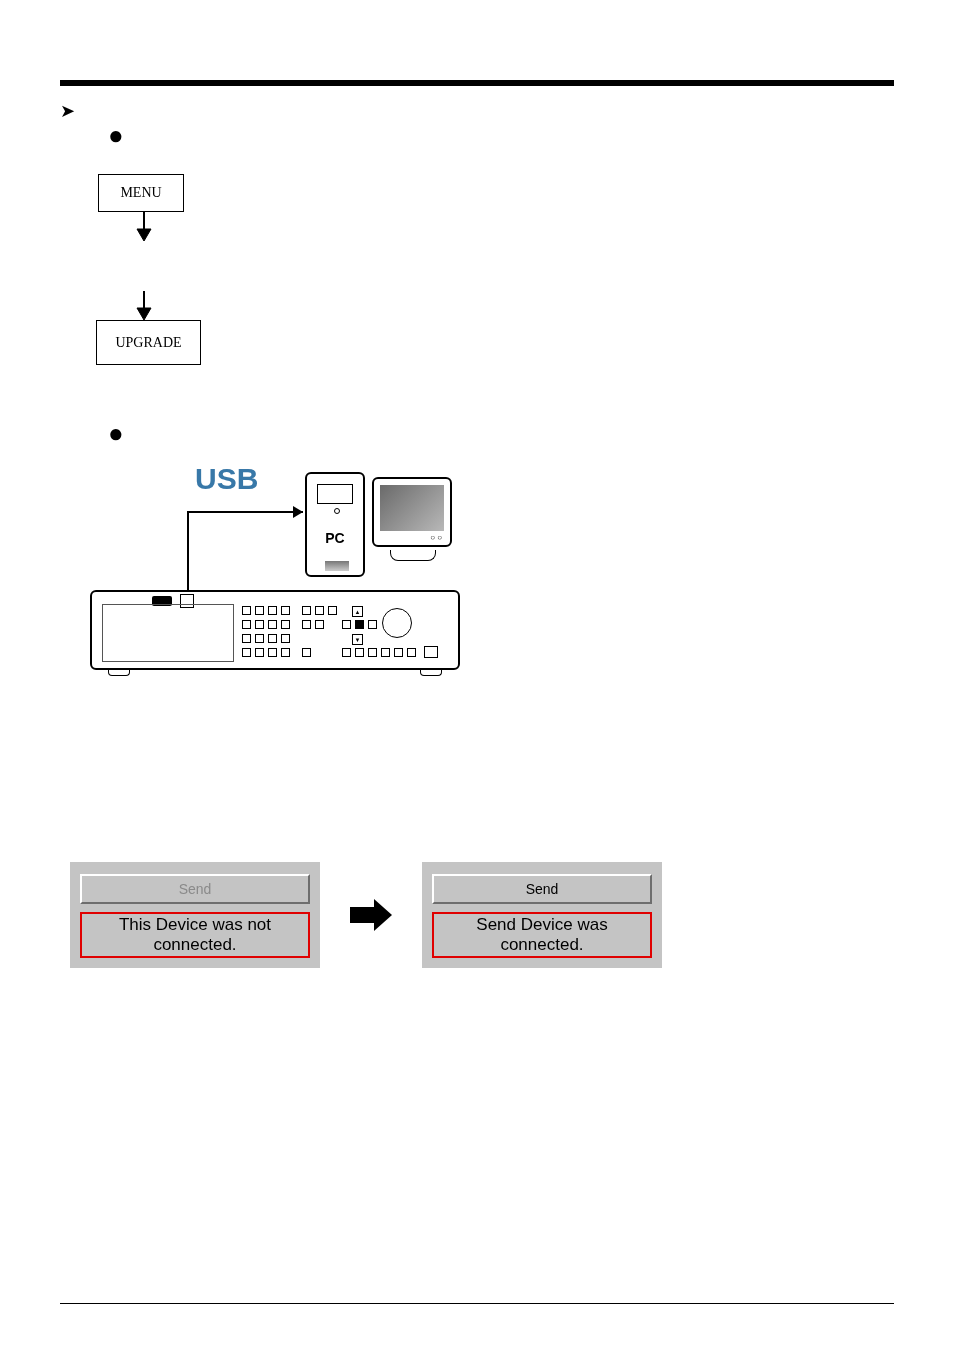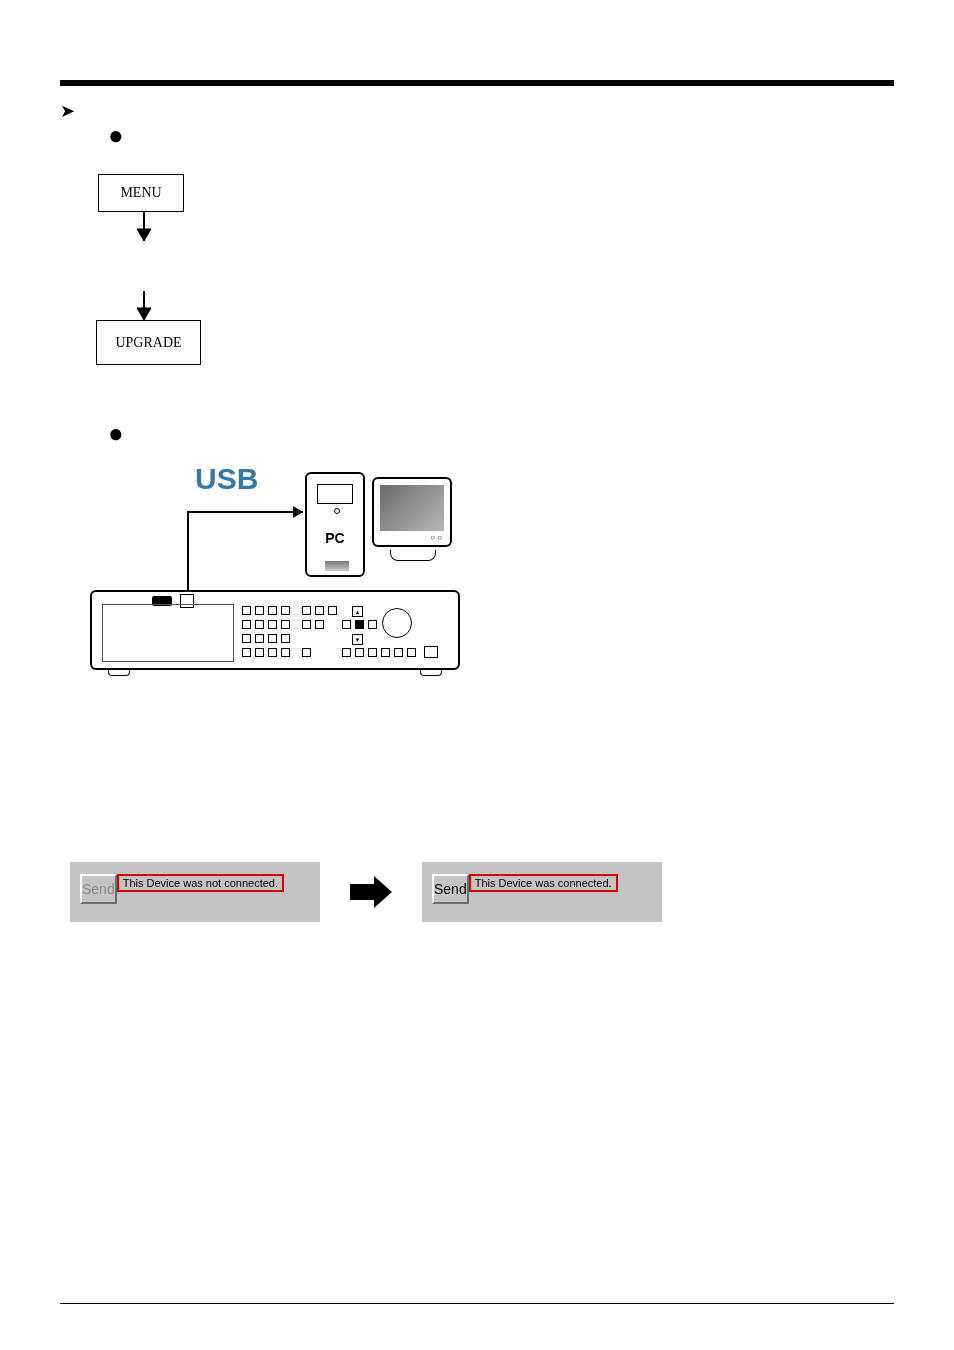--- a/index.html
+++ b/index.html
@@ -145,21 +145,21 @@
 
   .status-pair {
     display: flex;
     align-items: center;
     gap: 26px;
     margin-top: 160px;
     margin-left: 10px;
   }
   .status-block {
     display: flex;
-    flex-direction: row;
+    flex-direction: column;
     background: #c4c4c4;
     padding: 12px 10px 10px 10px;
     box-sizing: border-box;
     text-align: center;
   }
   .block-a { width: 250px; }
   .block-b { width: 240px; }
   .send-btn {
     height: 26px;
     background: #c4c4c4;
@@ -170,22 +170,22 @@
     display: flex; align-items: center; justify-content: center;
     font-family: Tahoma, Arial, sans-serif;
     font-size: 14px;
     color: #000;
     margin-bottom: 8px;
   }
   .send-btn.disabled { color: #8a8a8a; }
   .status-text {
     border: 2px solid #e00000;
     font-family: Tahoma, Arial, sans-serif;
-    font-size: 11px;
-    padding: 1px 4px;
+    font-size: 17px;
+    padding: 1px 20px;
     display: inline-block;
     background: #c4c4c4;
     color: #000;
     align-self: flex-start;
   }
   .big-arrow svg { display:block; }
 
   .footer {
     position: absolute;
     left: 60px; right: 60px; bottom: 40px;
@@ -330,21 +330,21 @@
     </div>
 
     <div class="big-arrow">
       <svg width="50" height="40">
         <polygon points="4,12 28,12 28,4 46,20 28,36 28,28 4,28" fill="#000"></polygon>
       </svg>
     </div>
 
     <div class="status-block block-b">
       <div class="send-btn">Send</div>
-      <div class="status-text">This Device was connected.</div>
+      <div class="status-text">Send Device was connected.</div>
     </div>
   </div>
 
   <div class="footer">
     <div class="footer-line"></div>
     <div class="footer-text"></div>
   </div>
 
 </div>
 

